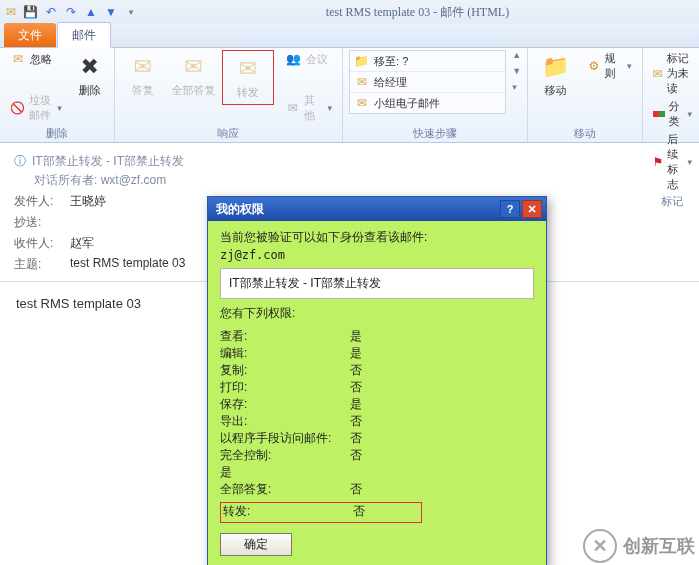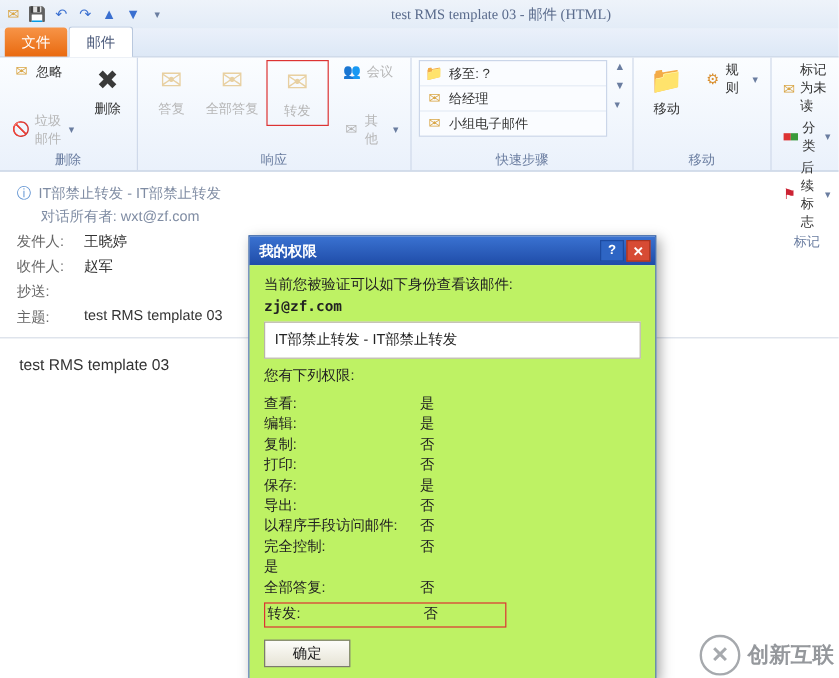--- a/index.html
+++ b/index.html
@@ -125,21 +125,21 @@
     width:20px; height:18px; margin-left:2px;
     background:#d74b34; color:#fff;
     display:flex; align-items:center; justify-content:center;
     font-size:11px; font-weight:bold;
     border:1px solid #a8321f;
     cursor:pointer;
   }
   .dlg-ctl.help { background:#2e65c4; border-color:#1c4aa0;}
   .dlg-body { padding:8px 12px 10px 12px; background:#bef264; font-size:12px; color:#222; }
   .dlg-line { margin-bottom:2px; }
-  .mono { font-family: "SimSun", monospace; font-size:12px;font-weight:bold; }
+  .mono { font-family: "SimSun", monospace; font-size:12px; }
   .box {
     border:1px solid #b8b5a6; background:#fff;
     padding:6px 8px; margin:6px 0;
   }
   .perm-table { margin-top:6px; }
   .perm-row { display:flex; }
   .perm-k { width:130px; }
   .perm-v { width:40px; }
   .hl-wrap { border:1px solid #d33; padding:0 2px 2px 2px; margin-top:4px; width:202px;}
   .dlg-ok {
@@ -323,26 +323,26 @@
     <span>IT部禁止转发 - IT部禁止转发</span>
   </div>
   <div class="info-line" style="padding-left:20px;text-align:right;">
     <span>对话所有者: wxt@zf.com</span>
   </div>
   <div class="field-row">
     <div class="field-lbl">发件人:</div>
     <div>王晓婷</div>
   </div>
   <div class="field-row">
+    <div class="field-lbl">抄送:</div>
+    <div></div>
+  </div>
+  <div class="field-row">
     <div class="field-lbl">收件人:</div>
     <div>赵军</div>
-  </div>
-  <div class="field-row">
-    <div class="field-lbl">抄送:</div>
-    <div></div>
   </div>
   <div class="field-row">
     <div class="field-lbl">主题:</div>
     <div>test RMS template 03</div>
   </div>
 </div>
 <div class="mail-body">
   <span>test RMS template 03</span>
 </div>
 

